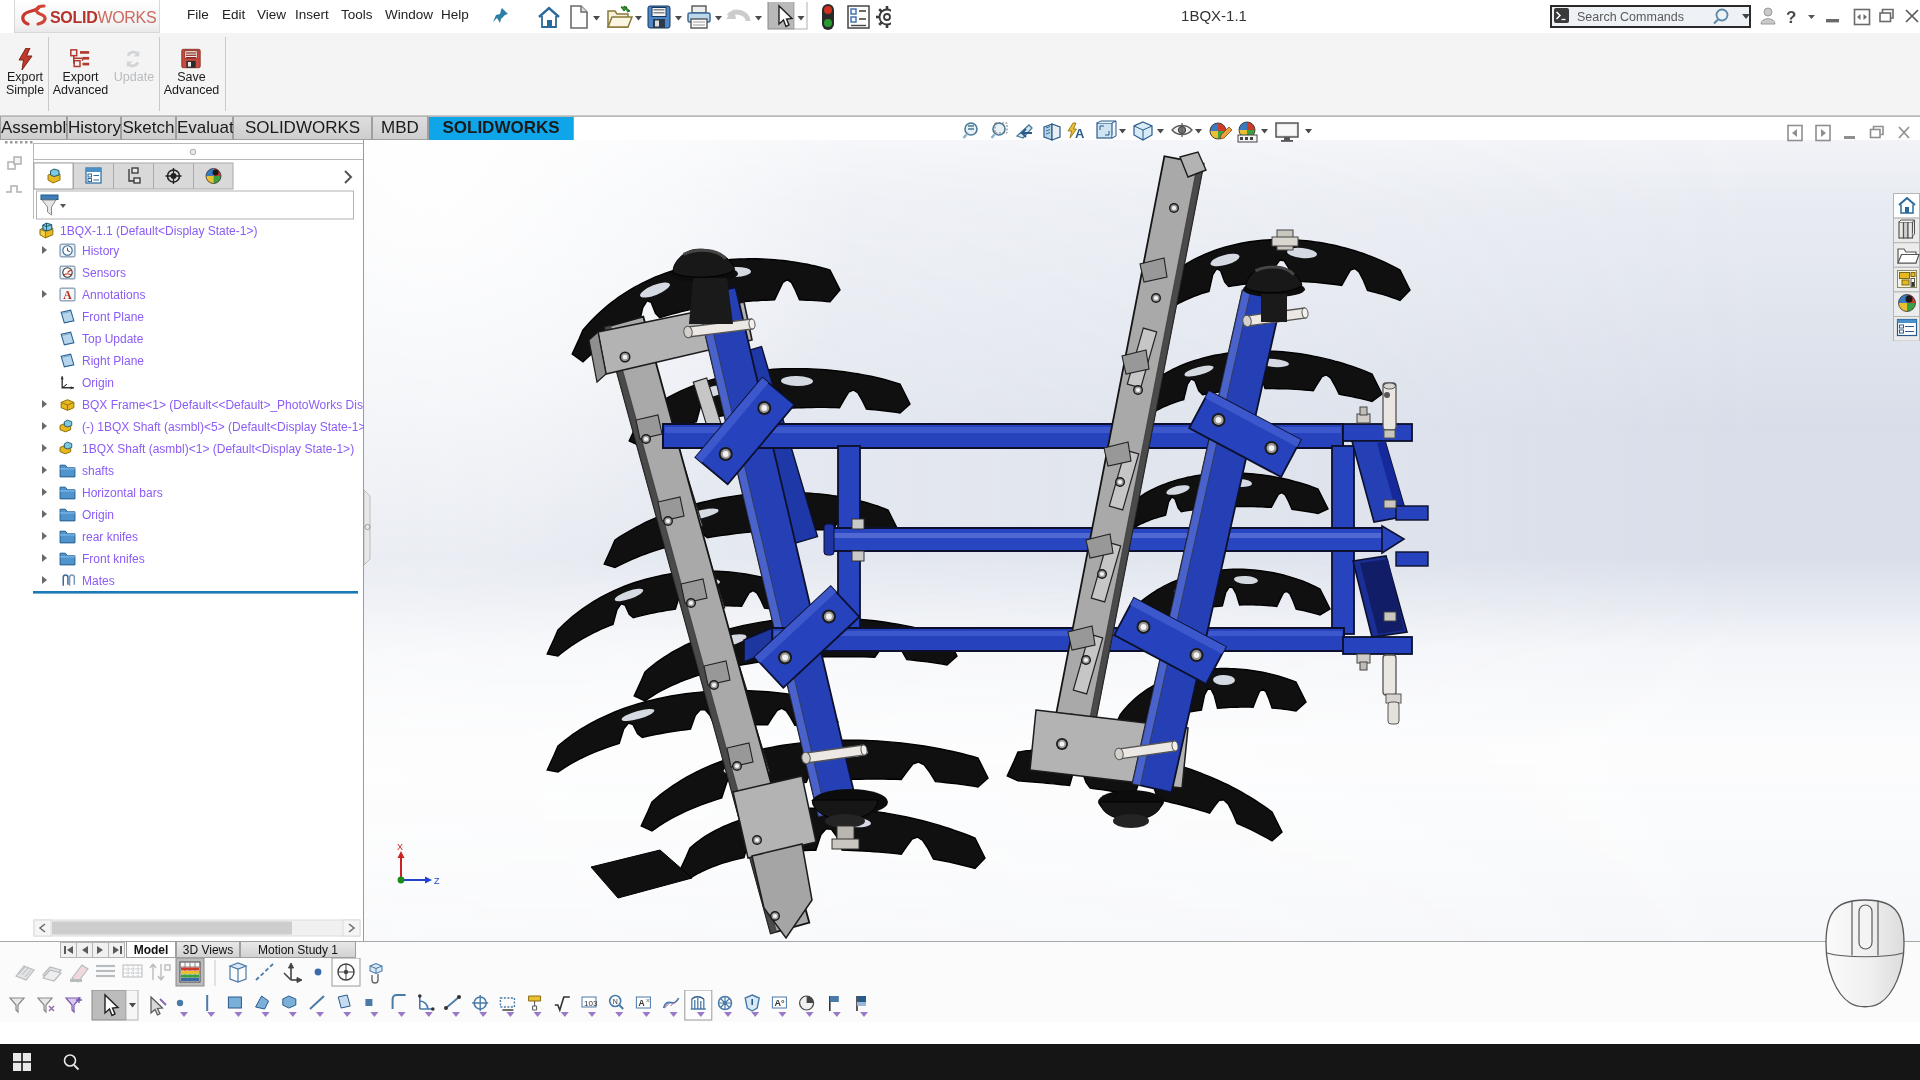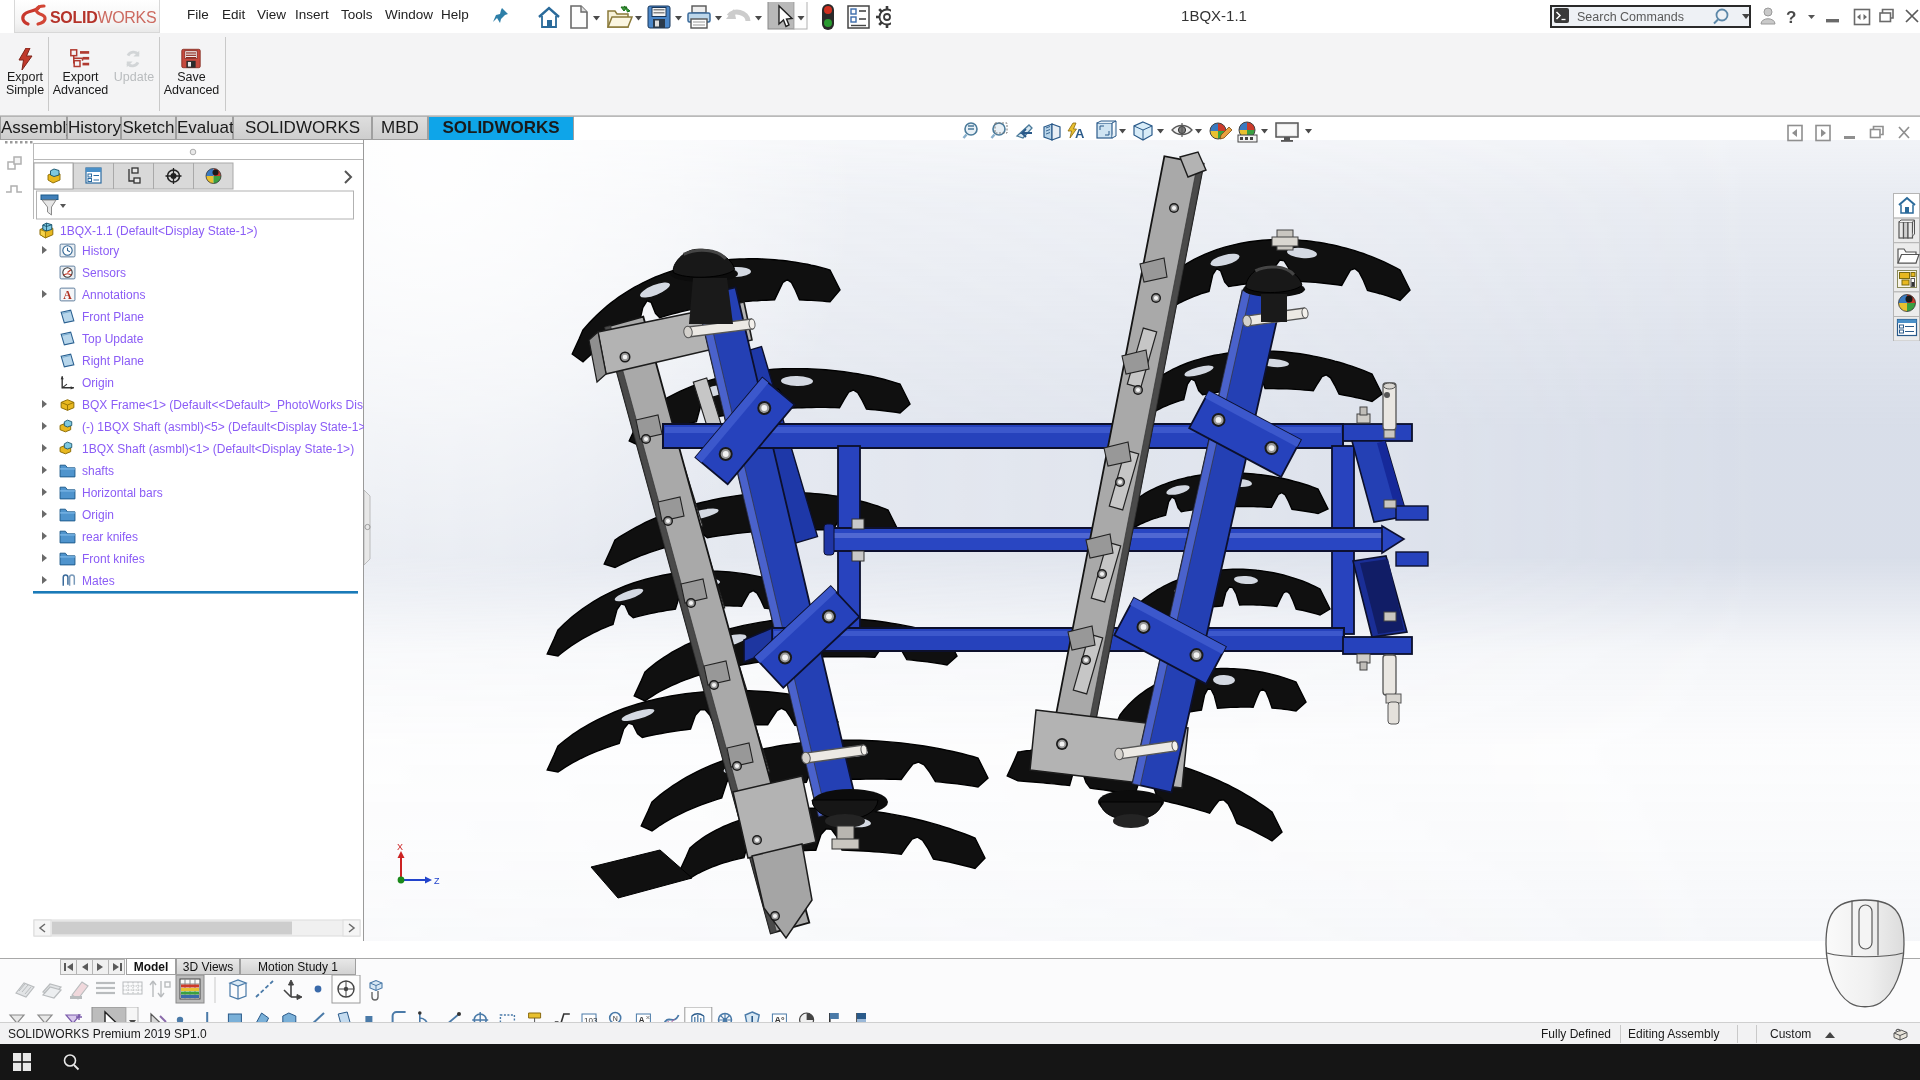--- a/index.html
+++ b/index.html
@@ -21,21 +21,21 @@
 
 #tabrow { left:0; top:116px; width:1920px; height:24px; background:#ffffff; }
 .ctab { top:0px; height:24px; background:linear-gradient(180deg,#dedede,#cecece); border:1px solid #9f9f9f; border-top:1px solid #b5b5b5; font-size:17px; color:#1a1a1a; text-align:center; line-height:22px; }
 .ctab.active { background:#0ea5e9; border-bottom:1px solid #ffffff; font-weight:bold; }
 
 #leftpanel { left:0; top:140px; width:364px; height:801px; background:#ffffff; border-right:1px solid #9a9a9a; }
 .treerow { left:0; width:355px; height:22px; font-size:12px; color:#8b5cf6; }
 .treerow .lbl { position:absolute; left:82px; top:4px; white-space:nowrap; }
 .arr { position:absolute; left:42px; top:6px; width:0; height:0; border-top:4.5px solid transparent; border-bottom:4.5px solid transparent; border-left:5.5px solid #6a6a6a; }
 
-#bottomstrip { left:0; top:941px; width:1920px; height:81px; background:#fbfbfc;margin-top:17px; }
+#bottomstrip { left:0; top:941px; width:1920px; height:81px; background:#fbfbfc; }
 #statusbar { left:0; top:1022px; width:1920px; height:22px; background:#f2f2f3; border-top:1px solid #cfcfcf; font-size:12px; color:#1a1a1a; }
 #taskbar { left:0; top:1044px; width:1920px; height:36px; background:#151515; }
 .mtab { top:0; height:17px; background:linear-gradient(180deg,#e8e8e8,#d2d2d2); border:1px solid #9f9f9f; font-size:12px; text-align:center; line-height:16px; color:#111; }
 </style>
 </head>
 <body>
 <div id="root">
 
   <div id="titlebar" class="abs">
     <div id="logo" class="abs"></div>
@@ -1129,37 +1129,20 @@
           <stop offset="1" stop-color="#dcdcdc"></stop>
       </linearGradient>
     </defs>
     <path d="M43 2 C30 2 17 5 11 14 C5 22 4 34 4 46 C4 72 14 96 28 105 C36 110 50 110 58 105 C72 96 82 72 82 46 C82 34 81 22 75 14 C69 5 56 2 43 2 Z" fill="url(#mgrad)" stroke="#5a5a5a" stroke-width="1.3"></path>
     <path d="M5 55 C22 60 64 60 81 55" fill="none" stroke="#5a5a5a" stroke-width="1.2"></path>
     <line x1="30" y1="2.5" x2="30" y2="57.5" stroke="#5a5a5a" stroke-width="1.2"></line>
     <line x1="56" y1="2.5" x2="56" y2="57.5" stroke="#5a5a5a" stroke-width="1.2"></line>
     <rect x="37" y="7" width="13" height="44" rx="6.5" fill="#f4f4f4" stroke="#5a5a5a" stroke-width="1.2"></rect>
   </svg>
 
-  <div id="statusbar" class="abs">
-    <div class="abs" style="left:8px;top:4px">SOLIDWORKS Premium 2019 SP1.0</div>
-    <div class="abs" style="left:1541px;top:4px">Fully Defined</div>
-    <div class="abs" style="left:1628px;top:4px">Editing Assembly</div>
-    <div class="abs" style="left:1770px;top:4px">Custom</div>
-    <div class="abs" style="left:1620px;top:2px;width:1px;height:18px;background:#c9c9c9"></div>
-    <div class="abs" style="left:1737px;top:2px;width:1px;height:18px;background:#c9c9c9"></div>
-    <div class="abs" style="left:1756px;top:2px;width:1px;height:18px;background:#c9c9c9"></div>
-    <svg class="abs" style="left:1824px;top:8px;width:12px;height:8px" viewBox="0 0 12 8">
-        <path d="M6 1 L11 7 L1 7 Z" fill="#444"></path>
-      </svg>
-    <svg class="abs" style="left:1891px;top:2px;width:19px;height:18px" viewBox="0 0 19 18">
-      <path d="M3 8 L10 5 L16 7.5 L16 12 L9 15 L3 12.5 Z" fill="#e8e4da" stroke="#555" stroke-width="1"></path>
-      <path d="M3 8 L9 10.5 L9 15 M9 10.5 L16 7.5" fill="none" stroke="#555" stroke-width="1"></path>
-      <path d="M5 6.5 C5 3.5 9 3.5 9 6.5" fill="none" stroke="#555" stroke-width="1.2"></path>
-    </svg>
-  </div>
 
   <div id="taskbar" class="abs">
     <svg class="abs" style="left:13px;top:9px;width:18px;height:18px" viewBox="0 0 18 18">
       <rect x="0" y="0" width="8.2" height="8.2" fill="#e8e8e8"></rect>
       <rect x="9.8" y="0" width="8.2" height="8.2" fill="#e8e8e8"></rect>
       <rect x="0" y="9.8" width="8.2" height="8.2" fill="#e8e8e8"></rect>
       <rect x="9.8" y="9.8" width="8.2" height="8.2" fill="#e8e8e8"></rect>
     </svg>
     <svg class="abs" style="left:62px;top:9px;width:18px;height:18px" viewBox="0 0 18 18">
       <circle cx="8" cy="7.5" r="5.5" fill="none" stroke="#e8e8e8" stroke-width="1.6"></circle>

